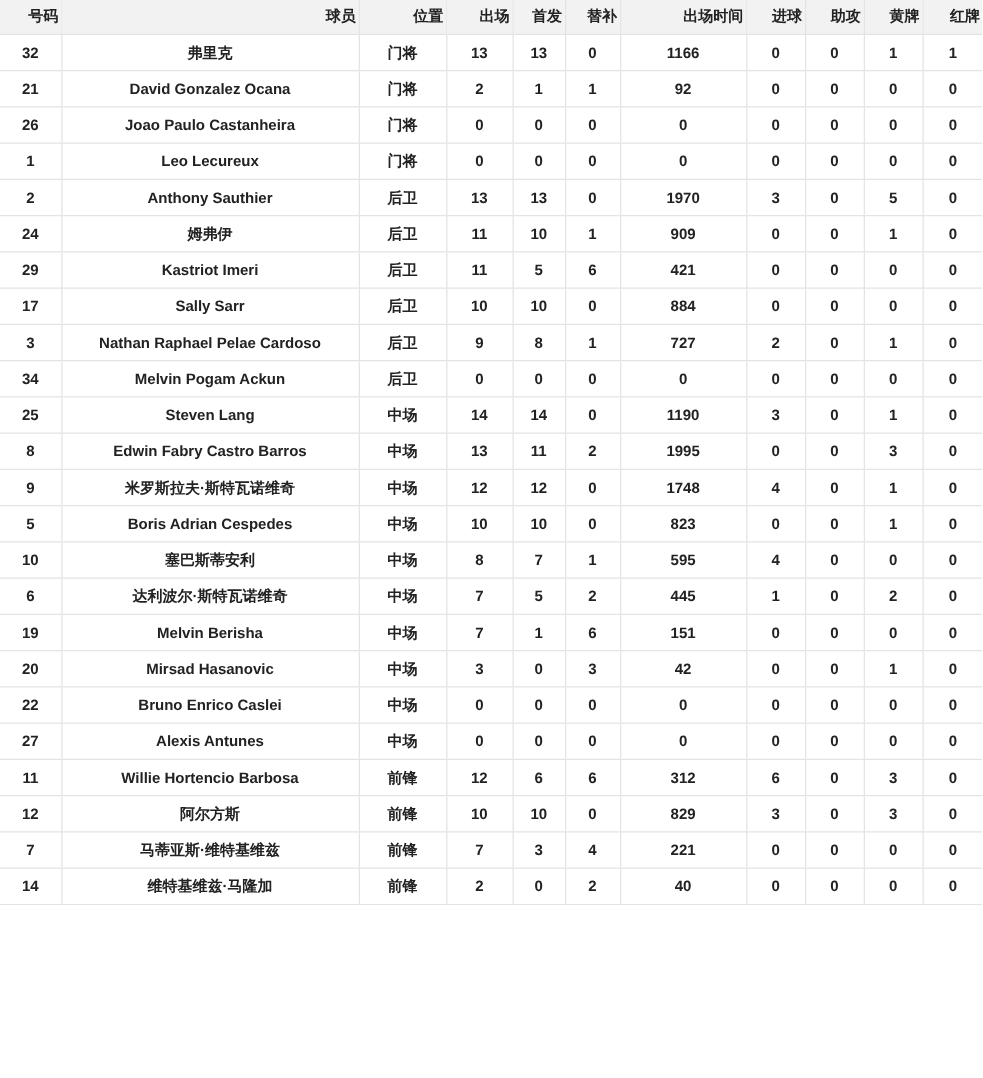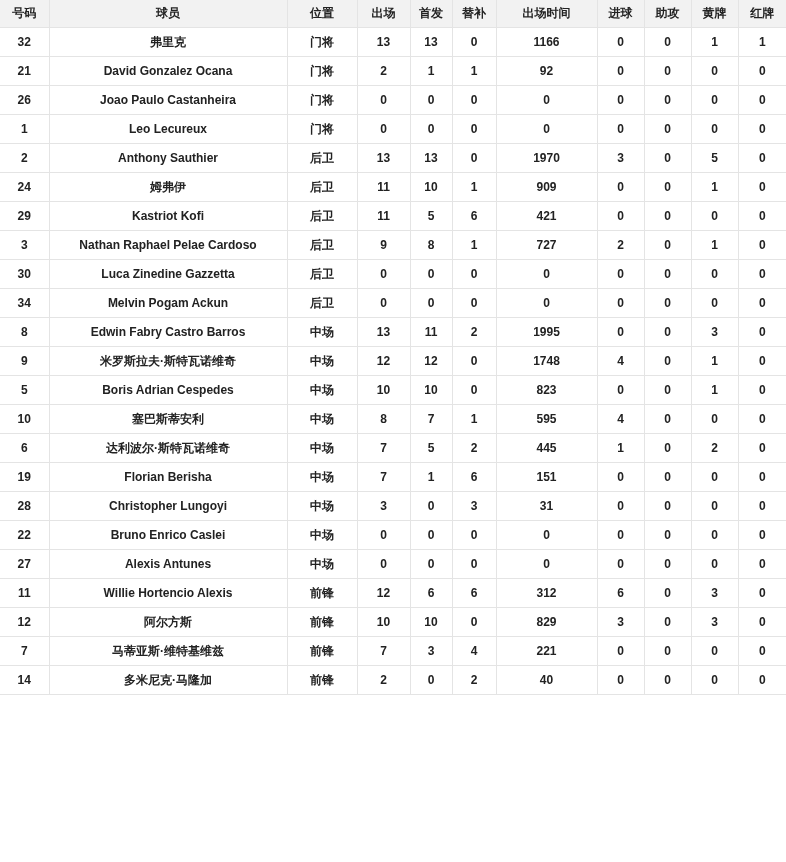--- a/index.html
+++ b/index.html
@@ -34,20 +34,21 @@
     color:var(--text);
     text-align:center;
     vertical-align:middle;
     padding:0 2px;
     overflow:hidden;
     white-space:nowrap;
   }
   table.stats th{
     background:var(--header-bg);
     height:27px;
+    text-align:right;
   }
   table.stats td{
     background:var(--row-bg);
     height:28px;
   }
   
   col.c-number{width:49px;}
   col.c-player{width:238px;}
   col.c-position{width:70px;}
   col.c-appearances{width:53px;}
@@ -166,71 +167,84 @@
           <td>10</td>
           <td>1</td>
           <td>909</td>
           <td>0</td>
           <td>0</td>
           <td>1</td>
           <td>0</td>
         </tr>
         <tr>
           <td>29</td>
-          <td>Kastriot Kofi</td>
+          <td>Kastriot Imeri</td>
           <td>后卫</td>
           <td>11</td>
           <td>5</td>
           <td>6</td>
           <td>421</td>
           <td>0</td>
           <td>0</td>
           <td>0</td>
           <td>0</td>
         </tr>
         <tr>
+          <td>17</td>
+          <td>Sally Sarr</td>
+          <td>后卫</td>
+          <td>10</td>
+          <td>10</td>
+          <td>0</td>
+          <td>884</td>
+          <td>0</td>
+          <td>0</td>
+          <td>0</td>
+          <td>0</td>
+        </tr>
+        <tr>
           <td>3</td>
           <td>Nathan Raphael Pelae Cardoso</td>
           <td>后卫</td>
           <td>9</td>
           <td>8</td>
           <td>1</td>
           <td>727</td>
           <td>2</td>
           <td>0</td>
           <td>1</td>
           <td>0</td>
         </tr>
         <tr>
-          <td>30</td>
-          <td>Luca Zinedine Gazzetta</td>
-          <td>后卫</td>
-          <td>0</td>
-          <td>0</td>
-          <td>0</td>
-          <td>0</td>
-          <td>0</td>
-          <td>0</td>
-          <td>0</td>
-          <td>0</td>
-        </tr>
-        <tr>
           <td>34</td>
           <td>Melvin Pogam Ackun</td>
           <td>后卫</td>
           <td>0</td>
           <td>0</td>
           <td>0</td>
           <td>0</td>
           <td>0</td>
           <td>0</td>
           <td>0</td>
           <td>0</td>
         </tr>
         <tr>
+          <td>25</td>
+          <td>Steven Lang</td>
+          <td>中场</td>
+          <td>14</td>
+          <td>14</td>
+          <td>0</td>
+          <td>1190</td>
+          <td>3</td>
+          <td>0</td>
+          <td>1</td>
+          <td>0</td>
+        </tr>
+        <tr>
           <td>8</td>
           <td>Edwin Fabry Castro Barros</td>
           <td>中场</td>
           <td>13</td>
           <td>11</td>
           <td>2</td>
           <td>1995</td>
           <td>0</td>
           <td>0</td>
           <td>3</td>
@@ -283,42 +297,42 @@
           <td>5</td>
           <td>2</td>
           <td>445</td>
           <td>1</td>
           <td>0</td>
           <td>2</td>
           <td>0</td>
         </tr>
         <tr>
           <td>19</td>
-          <td>Florian Berisha</td>
+          <td>Melvin Berisha</td>
           <td>中场</td>
           <td>7</td>
           <td>1</td>
           <td>6</td>
           <td>151</td>
           <td>0</td>
           <td>0</td>
           <td>0</td>
           <td>0</td>
         </tr>
         <tr>
-          <td>28</td>
-          <td>Christopher Lungoyi</td>
-          <td>中场</td>
-          <td>3</td>
-          <td>0</td>
-          <td>3</td>
-          <td>31</td>
-          <td>0</td>
-          <td>0</td>
-          <td>0</td>
+          <td>20</td>
+          <td>Mirsad Hasanovic</td>
+          <td>中场</td>
+          <td>3</td>
+          <td>0</td>
+          <td>3</td>
+          <td>42</td>
+          <td>0</td>
+          <td>0</td>
+          <td>1</td>
           <td>0</td>
         </tr>
         <tr>
           <td>22</td>
           <td>Bruno Enrico Caslei</td>
           <td>中场</td>
           <td>0</td>
           <td>0</td>
           <td>0</td>
           <td>0</td>
@@ -335,21 +349,21 @@
           <td>0</td>
           <td>0</td>
           <td>0</td>
           <td>0</td>
           <td>0</td>
           <td>0</td>
           <td>0</td>
         </tr>
         <tr>
           <td>11</td>
-          <td>Willie Hortencio Alexis</td>
+          <td>Willie Hortencio Barbosa</td>
           <td>前锋</td>
           <td>12</td>
           <td>6</td>
           <td>6</td>
           <td>312</td>
           <td>6</td>
           <td>0</td>
           <td>3</td>
           <td>0</td>
         </tr>
@@ -374,21 +388,21 @@
           <td>3</td>
           <td>4</td>
           <td>221</td>
           <td>0</td>
           <td>0</td>
           <td>0</td>
           <td>0</td>
         </tr>
         <tr>
           <td>14</td>
-          <td>多米尼克·马隆加</td>
+          <td>维特基维兹·马隆加</td>
           <td>前锋</td>
           <td>2</td>
           <td>0</td>
           <td>2</td>
           <td>40</td>
           <td>0</td>
           <td>0</td>
           <td>0</td>
           <td>0</td>
         </tr>

